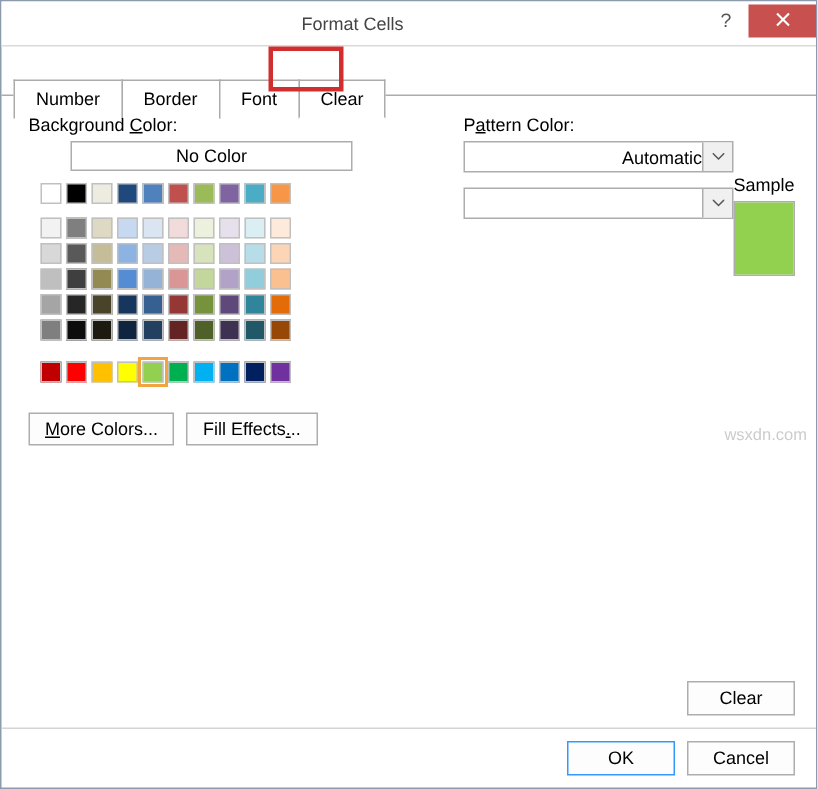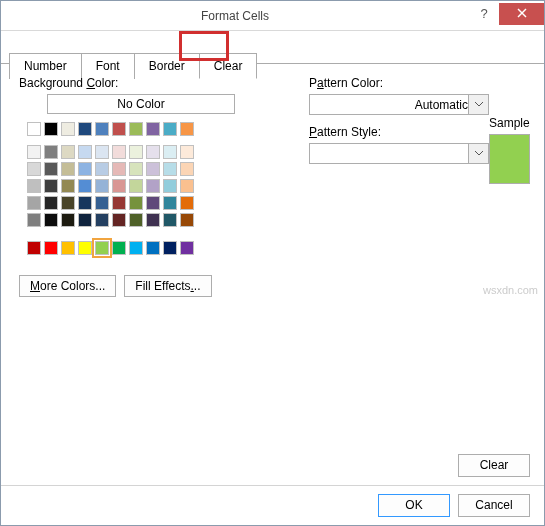--- a/index.html
+++ b/index.html
@@ -53,22 +53,22 @@
         <svg viewBox="0 0 10 10">
             <line x1="1" y1="1" x2="9" y2="9" stroke="#fff" stroke-width="1.4"></line>
             <line x1="9" y1="1" x2="1" y2="9" stroke="#fff" stroke-width="1.4"></line>
           </svg>
       </span>
     </div>
   </div>
 
   <div class="tabs" style="position:relative;">
     <div class="tab">Number</div>
+    <div class="tab">Border</div>
     <div class="tab">Font</div>
-    <div class="tab">Border</div>
     <div class="tab active">Clear</div>
     <div class="tab-highlight" style="left:178px;top:0px;width:50px;height:30px;"></div>
   </div>
 
   <div class="content">
     <div class="row">
       <div class="col-left">
         <span class="label"><span>Background <u>C</u>olor:</span></span>
         <div class="nocolor-btn">No Color</div>
         <div class="swatch-grid" id="theme-grid">
@@ -168,21 +168,20 @@
       <div class="col-right">
         <span class="label">P<u>a</u>ttern Color:</span>
         <div class="select-box">
           <span class="select-text">Automatic</span>
           <span class="select-arrow">
             <svg width="8" height="5" viewBox="0 0 8 5">
                 <path d="M0 0 L4 4 L8 0" fill="none" stroke="#555" stroke-width="1"></path>
               </svg>
           </span>
         </div>
-        <span class="label"><u>P</u>attern Style:</span>
         <div class="select-box">
           <span class="select-text"></span>
           <span class="select-arrow">
             <svg width="8" height="5" viewBox="0 0 8 5">
                 <path d="M0 0 L4 4 L8 0" fill="none" stroke="#555" stroke-width="1"></path>
               </svg>
           </span>
         </div>
       </div>
     </div>

